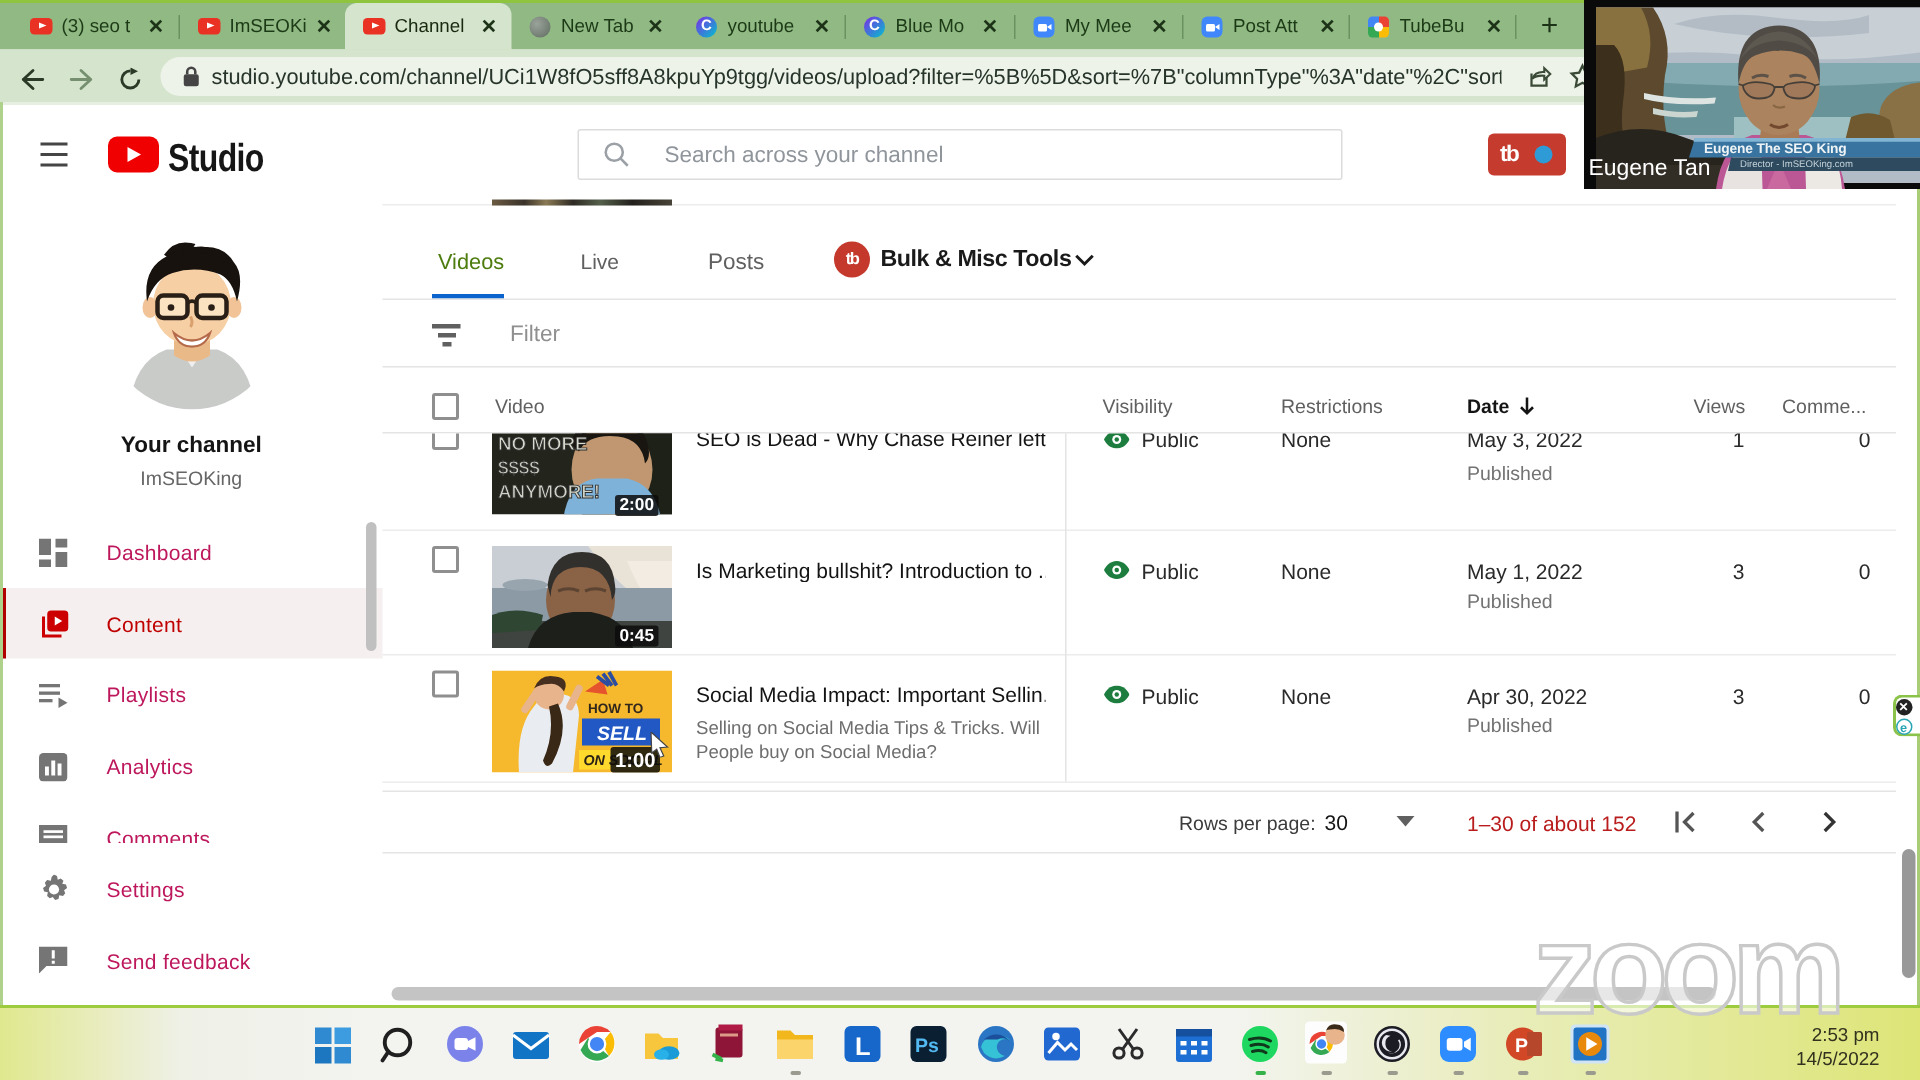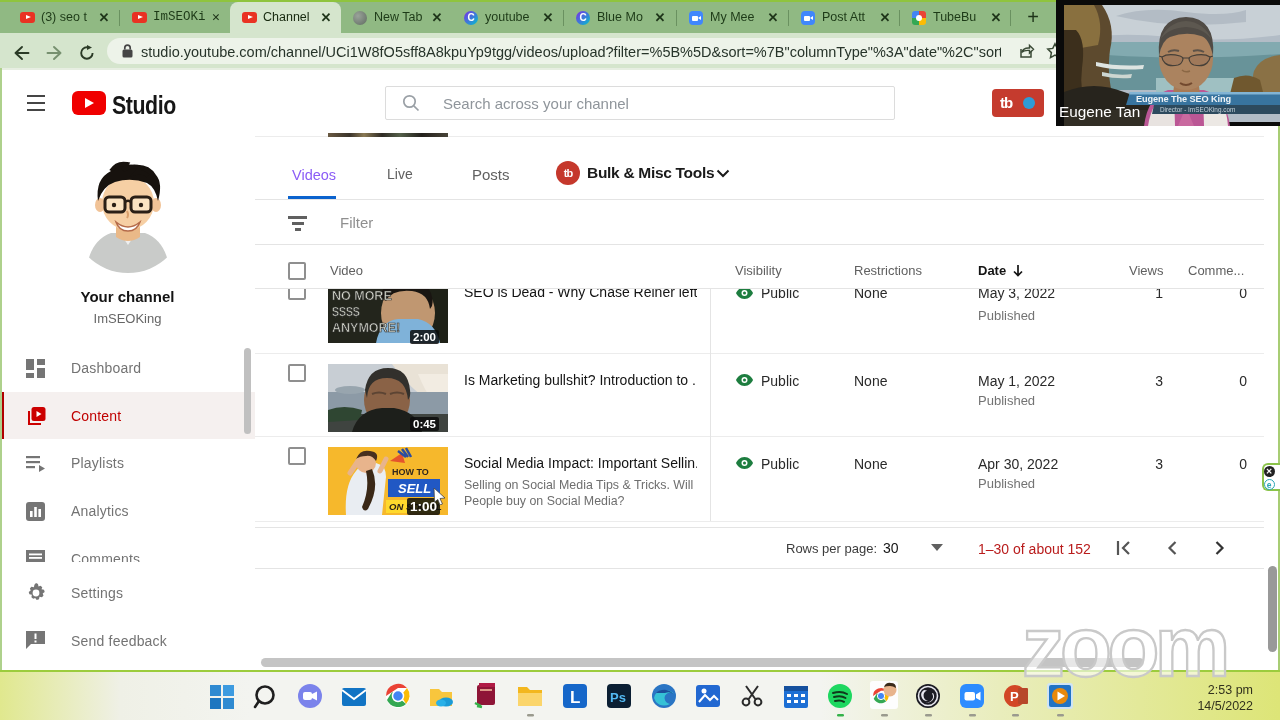--- a/index.html
+++ b/index.html
@@ -32,21 +32,21 @@
 
   <div class="tab" style="left:8px;">
     <div class="fav">
         <div class="ytfav"></div>
       </div>
     <div class="tt">(3) seo t</div>
       <div class="tx">✕</div>
   </div>
   <div class="tabsep" style="left:119px;"></div>
 
-  <div class="tab" style="left:120px;font-family:Liberation Mono, monospace;">
+  <div class="tab" style="left:120px;">
     <div class="fav">
         <div class="ytfav"></div>
       </div>
     <div class="tt">ImSEOKi</div>
       <div class="tx">✕</div>
   </div>
 
   <div class="tab" style="left:230px;width:111px;background:#d5e5cd;border-radius:8px 8px 0 0;">
     <div class="fav">
         <div class="ytfav"></div>
@@ -196,21 +196,21 @@
       <circle cx="70" cy="46" r="2.2" fill="#2a1f16"></circle>
 
       <path d="M56 52 q2 4 0 7" stroke="#d9a06d" stroke-width="2" fill="none"></path>
       <path d="M45 63 q12 10 24 0 q-3 9 -12 9 q-9 0 -12 -9 Z" fill="#fff" stroke="#b56b4a" stroke-width="1.5"></path>
     </g>
   </svg>
   <div class="abs" style="left:0;top:288px;width:255px;text-align:center;font-size:15px;font-weight:bold;color:#141414;">Your channel</div>
   <div class="abs" style="left:0;top:311px;width:255px;text-align:center;font-size:13px;color:#666;">ImSEOKing</div>
 
   <style>
-    .mi { position:absolute; left:71px; font-size:14px; color:#737373; font-weight:500; letter-spacing:0.2px; }
+    .mi { position:absolute; left:71px; font-size:14px; color:#be185d; font-weight:500; letter-spacing:0.2px; }
     .mic { position:absolute; left:26px; }
   </style>
 
   <div class="abs" style="left:0;top:392px;width:255px;height:47px;background:#f5f0ef;"></div>
   <div class="abs" style="left:0;top:392px;width:4px;height:47px;background:#b00000;"></div>
 
   <svg class="mic" style="top:359px;" width="19" height="19" viewBox="0 0 19 19">
     <rect x="0" y="0" width="8" height="11" fill="#757575"></rect>
       <rect x="11" y="0" width="8" height="6" fill="#757575"></rect>
     <rect x="0" y="14" width="8" height="5" fill="#757575"></rect>
@@ -265,21 +265,21 @@
 
   <div class="abs" style="left:0;top:68px;width:2px;height:602px;background:#aed18c;"></div>
   <div class="abs" style="left:1277.5px;top:125px;width:2.5px;height:545px;background:#a8cd74;"></div>
 </div>
 
 <div id="content">
 
   <div class="abs" style="left:255px;top:136px;width:1009px;height:1px;background:#ececec;"></div>
   <div class="abs" style="left:328px;top:132.5px;width:120px;height:4.5px;background:linear-gradient(90deg,#6a5a42 0%,#3a332a 18%,#8a7a55 30%,#2e2a24 45%,#55604a 60%,#23201c 78%,#484438 100%);"></div>
 
-  <div class="abs" style="left:292px;top:167px;font-size:14.5px;font-weight:500;color:#8b5cf6;">Videos</div>
+  <div class="abs" style="left:292px;top:167px;font-size:14.5px;font-weight:500;color:#4d7c0f;">Videos</div>
   <div class="abs" style="left:288px;top:196px;width:48px;height:3px;background:#0b63ce;"></div>
   <div class="abs" style="left:387px;top:166px;font-size:14px;color:#606060;">Live</div>
   <div class="abs" style="left:472px;top:166px;font-size:15px;color:#606060;">Posts</div>
   <div class="abs" style="left:556px;top:161px;width:24px;height:24px;border-radius:50%;background:#c5382c;color:#fff;font-size:11px;font-weight:bold;text-align:center;line-height:24px;letter-spacing:-1px;">tb</div>
   <div class="abs" style="left:587px;top:164px;font-size:15.5px;font-weight:bold;color:#1a1a1a;letter-spacing:-0.3px;">Bulk &amp; Misc Tools</div>
   <svg class="abs" style="left:716px;top:169px;" width="14" height="9" viewBox="0 0 14 9">
       <path d="M1.5 1.5 L7 7 L12.5 1.5" stroke="#1a1a1a" stroke-width="2" fill="none"></path>
     </svg>
   <div class="abs" style="left:255px;top:199px;width:1009px;height:1px;background:#e4e4e4;"></div>
 

